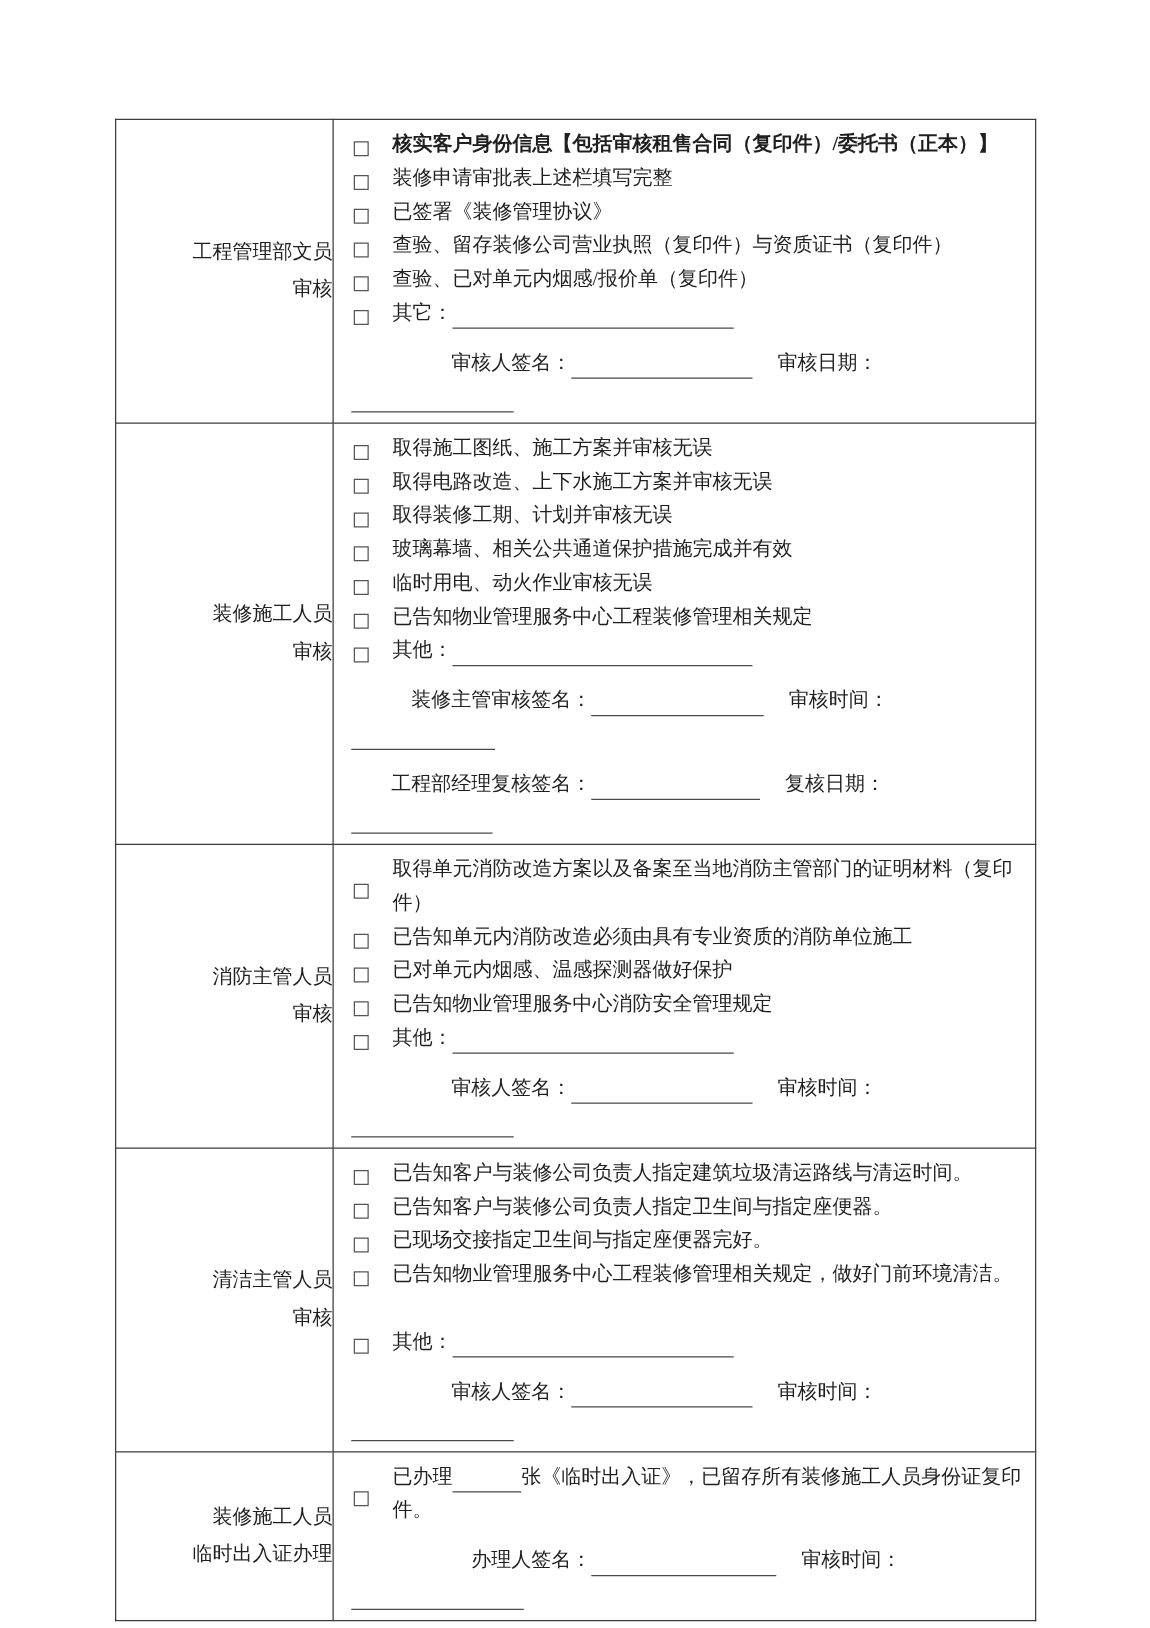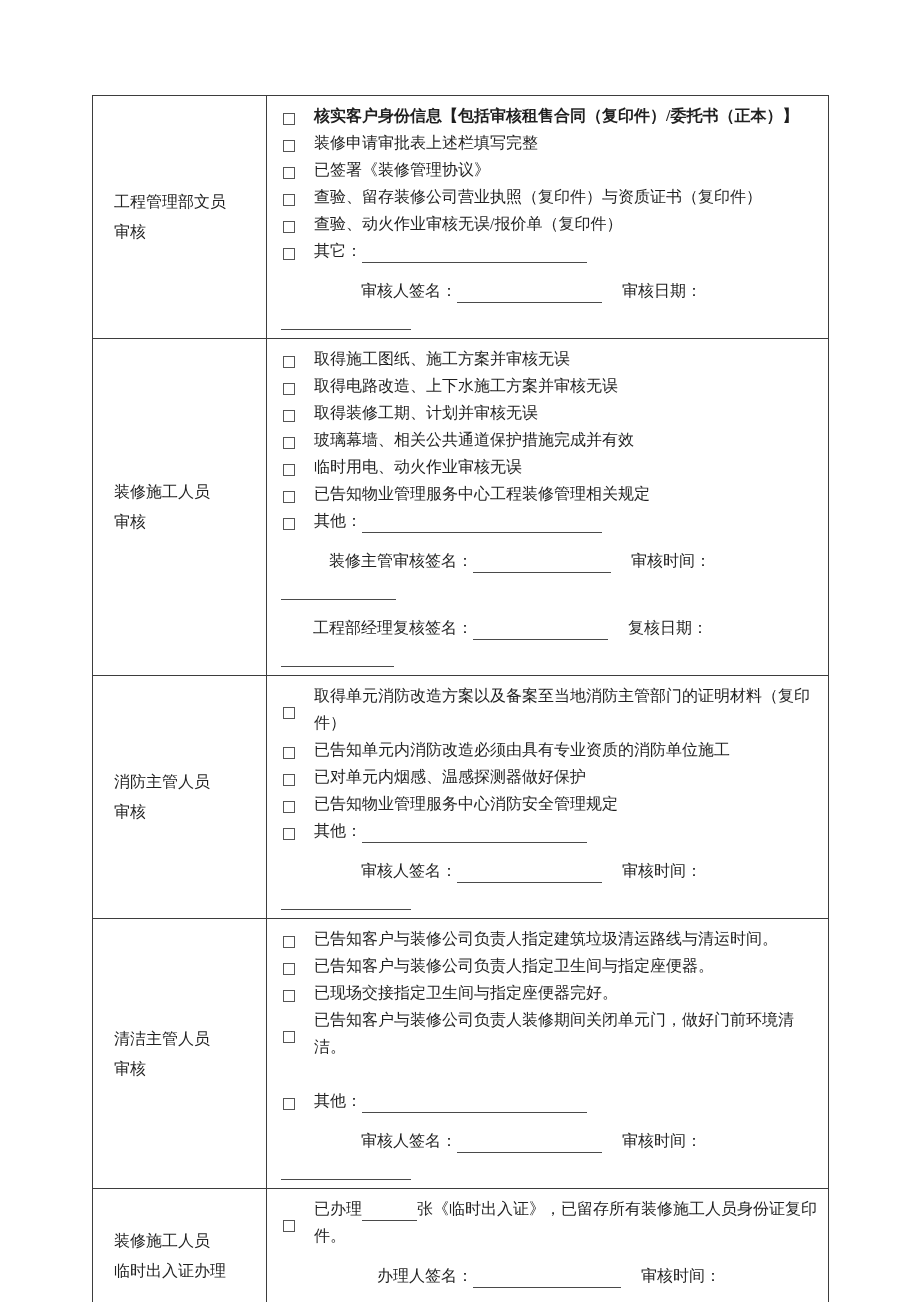--- a/index.html
+++ b/index.html
@@ -11,22 +11,22 @@
   table.form{
     position:absolute;left:92px;top:95px;width:737px;
     border-collapse:collapse;table-layout:fixed;
   }
   table.form col.c-label{width:174px;}
   table.form td{
     border:1.5px solid #3d3d3d;
     font-size:16px;
   }
   td.label-cell{
-    text-align:left;vertical-align:middle;
-    line-height:30px;padding:2px 21px;
+    text-align:right;vertical-align:middle;
+    line-height:30px;padding:2px 0;
   }
   td.content-cell{
     vertical-align:top;
     padding:6px 8px 7px 14px;
   }
   
   tr:nth-child(1) td{height:192px;}
   tr:nth-child(2) td{height:250px;}
   tr:nth-child(3) td{height:181px;margin-left:16px;}
   tr:nth-child(4) td{height:178px;}
@@ -83,21 +83,21 @@
             <div class="item">
               <span class="cb"></span>
               <span class="txt">已签署《装修管理协议》</span>
             </div>
             <div class="item">
               <span class="cb"></span>
               <span class="txt">查验、留存装修公司营业执照（复印件）与资质证书（复印件）</span>
             </div>
             <div class="item">
               <span class="cb"></span>
-              <span class="txt">查验、动火作业审核无误/报价单（复印件）</span>
+              <span class="txt">查验、已对单元内烟感/报价单（复印件）</span>
             </div>
             <div class="item">
               <span class="cb"></span>
               <span class="txt">其它：<span class="blank" style="width:225px"></span></span>
             </div>
             <div class="signoff">　　　　　审核人签名：<span class="blank" style="width:145px"></span>　 审核日期：<span class="blank" style="width:130px"></span></div>
           </td>
         </tr>
         <tr>
           <td class="label-cell">
@@ -179,21 +179,21 @@
             <div class="item">
               <span class="cb"></span>
               <span class="txt">已告知客户与装修公司负责人指定卫生间与指定座便器。</span>
             </div>
             <div class="item">
               <span class="cb"></span>
               <span class="txt">已现场交接指定卫生间与指定座便器完好。</span>
             </div>
             <div class="item">
               <span class="cb"></span>
-              <span class="txt">已告知客户与装修公司负责人装修期间关闭单元门，做好门前环境清洁。</span>
+              <span class="txt">已告知物业管理服务中心工程装修管理相关规定，做好门前环境清洁。</span>
             </div>
             <div class="item spacer"></div>
             <div class="item">
               <span class="cb"></span>
               <span class="txt">其他：<span class="blank" style="width:225px"></span></span>
             </div>
             <div class="signoff">　　　　　审核人签名：<span class="blank" style="width:145px"></span>　 审核时间：<span class="blank" style="width:130px"></span></div>
           </td>
         </tr>
         <tr>

